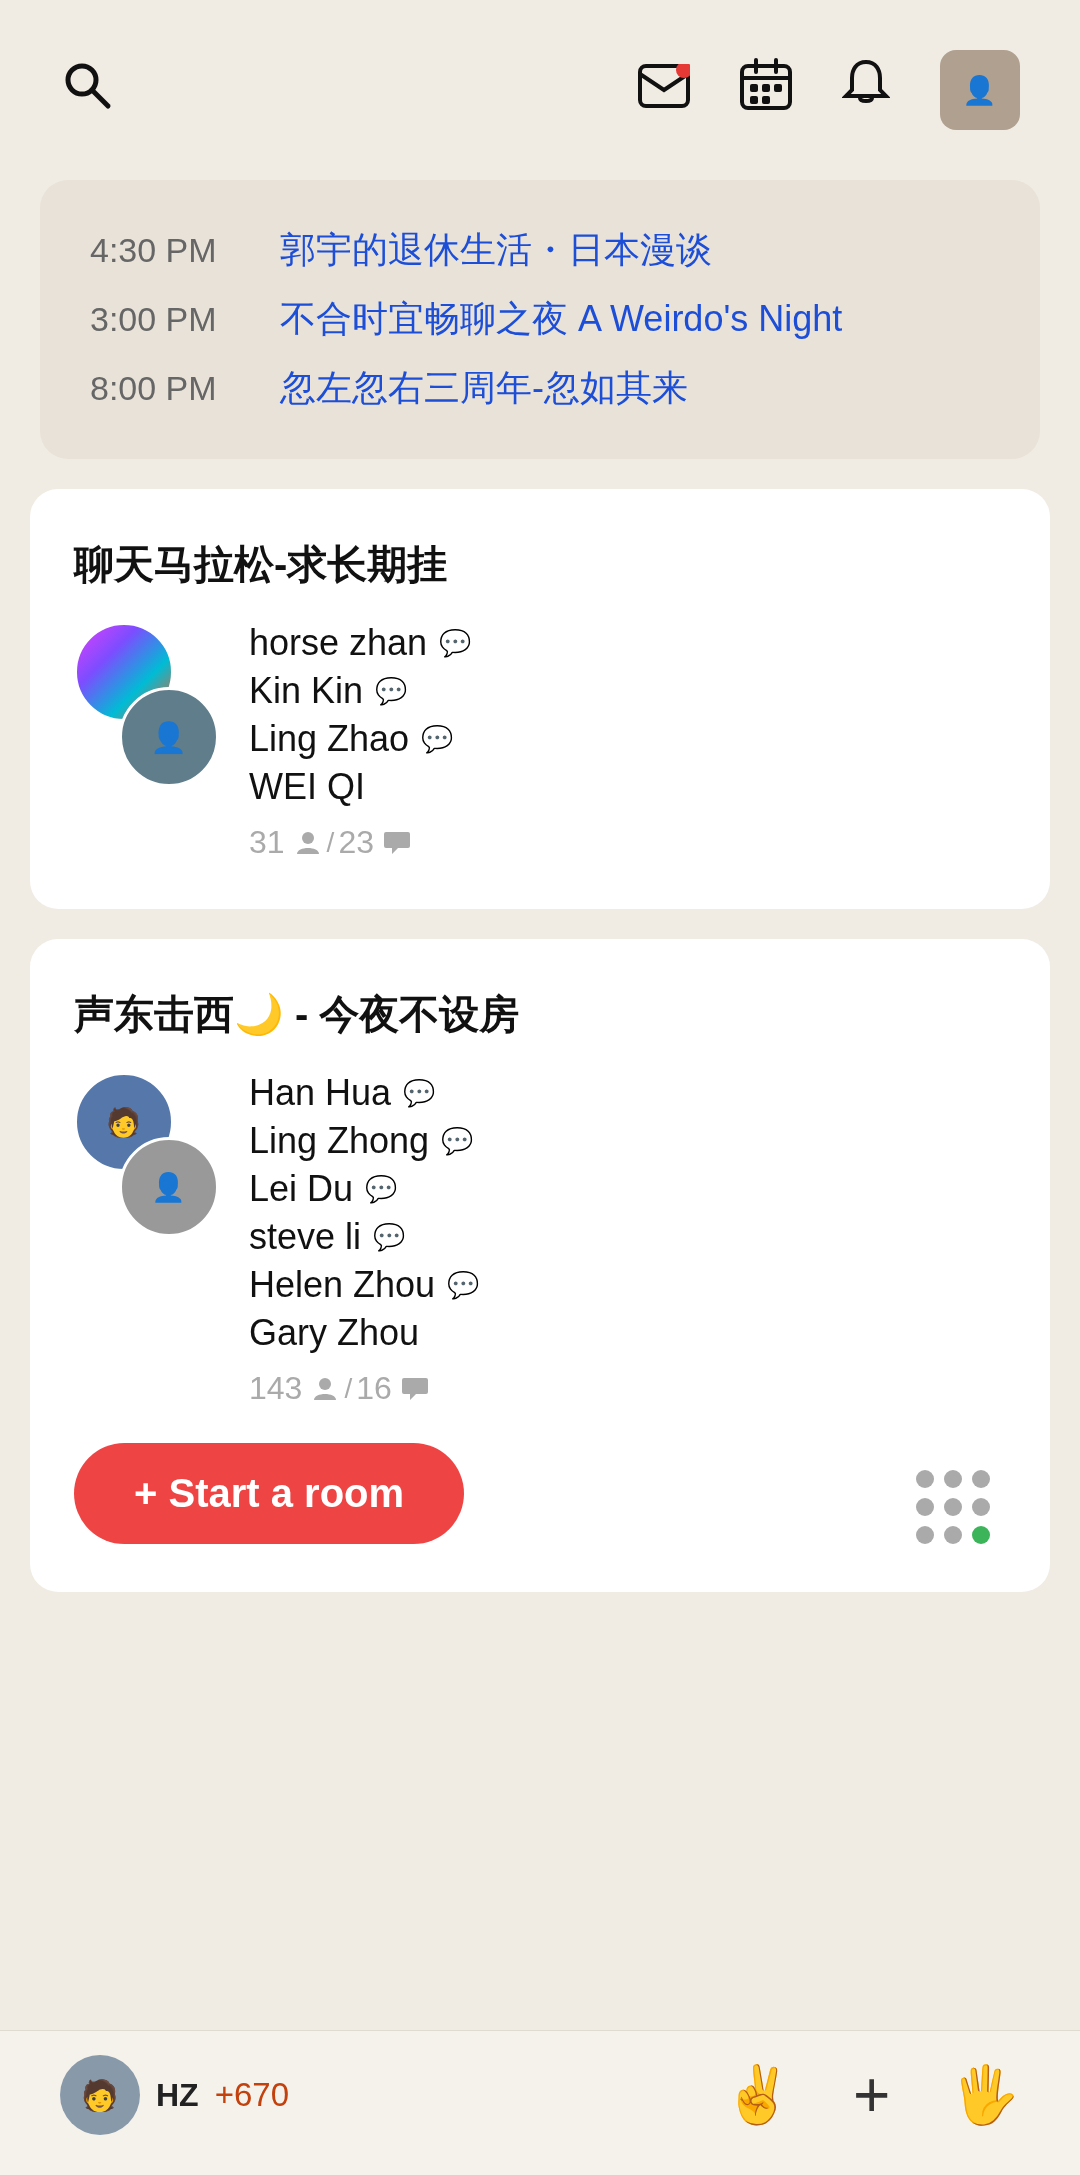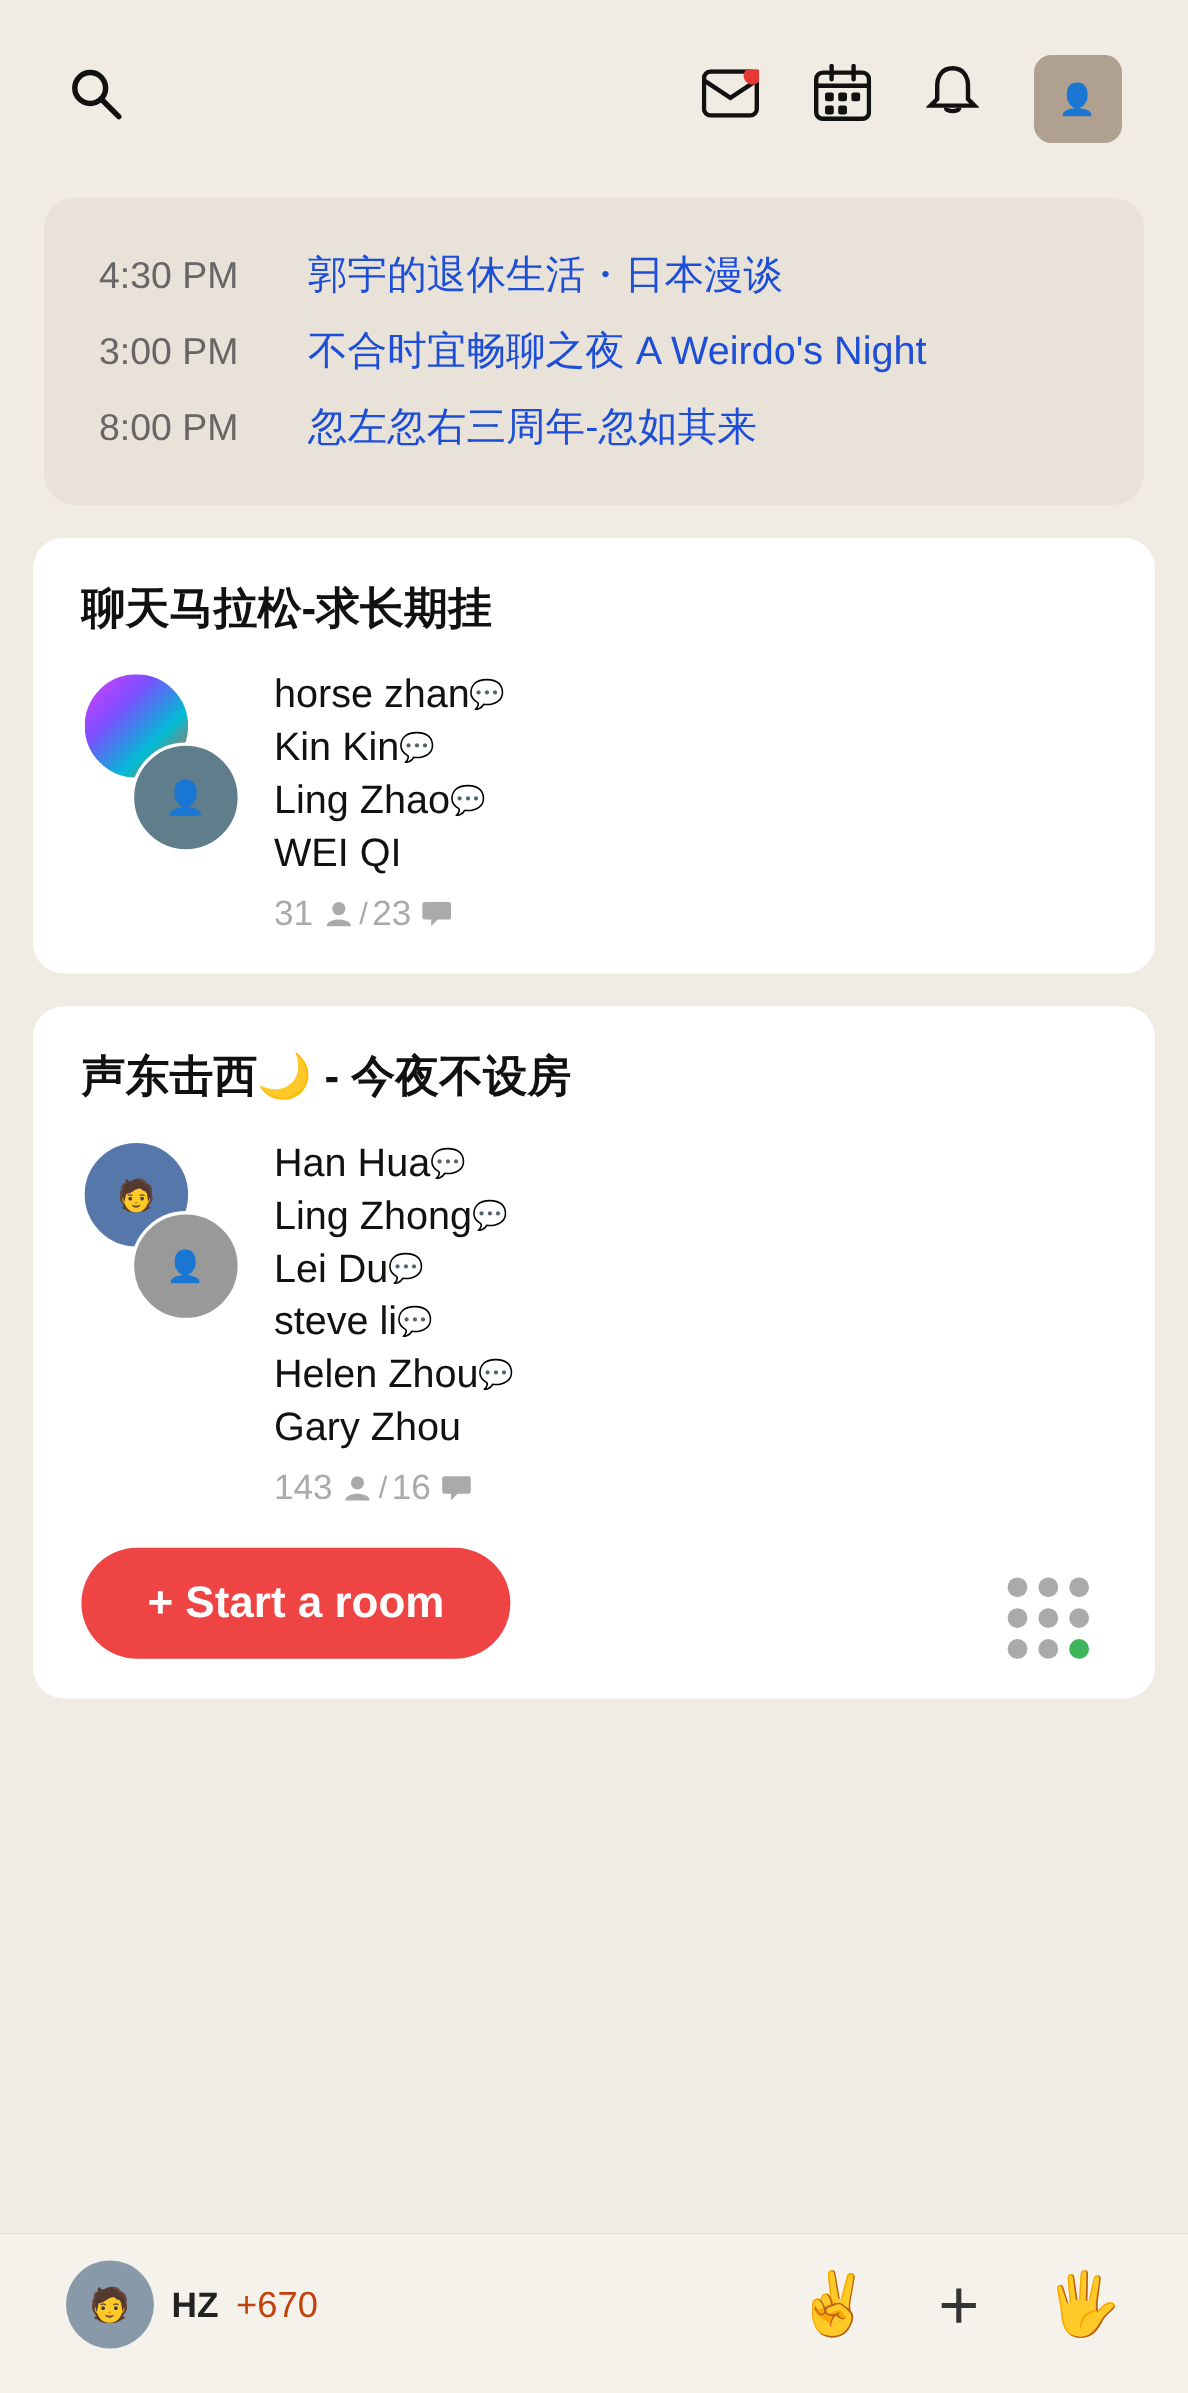--- a/index.html
+++ b/index.html
@@ -67,21 +67,21 @@
       color: #1d4ed8;
       font-size: 36px;
       font-weight: 500;
     }
 
     
     .room-card {
       background: #fff;
       border-radius: 28px;
       margin: 30px 30px;
-      padding: 36px 44px;
+      padding: 48px 44px;
     }
     .room-title {
       font-size: 40px;
       font-weight: 600;
       color: #111;
       margin-bottom: 30px;
     }
     .room-body {
       display: flex;
       gap: 30px;
@@ -108,20 +108,21 @@
     .avatar-img:nth-child(2) {
       margin-top: -30px;
       margin-left: 40px;
     }
     .speakers-list {
       flex: 1;
     }
     .speaker-row {
       display: flex;
       align-items: center;
+      gap: 12px;
       margin-bottom: 6px;
       text-align: center;
     }
     .speaker-name {
       font-size: 36px;
       font-weight: 500;
       color: #111;
     }
     .speaking-icon {
       font-size: 26px;

